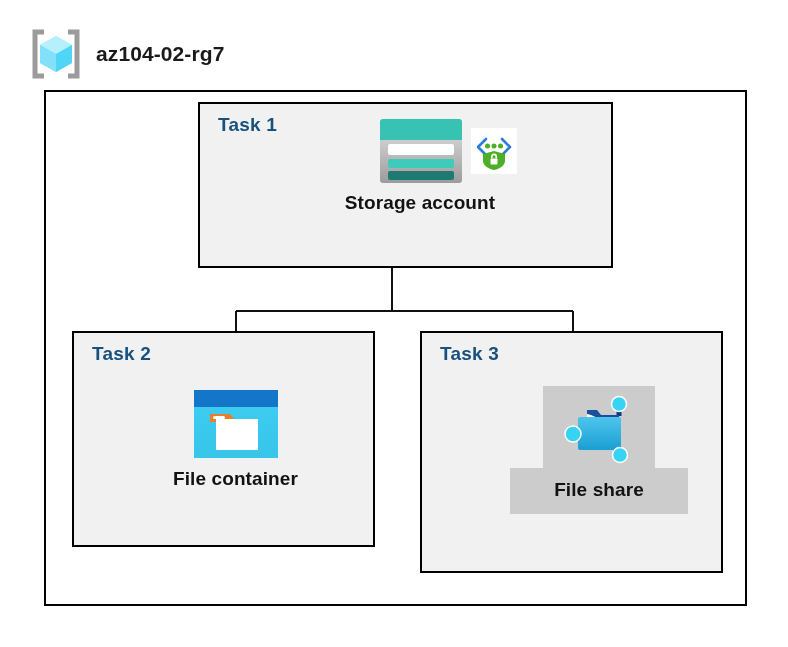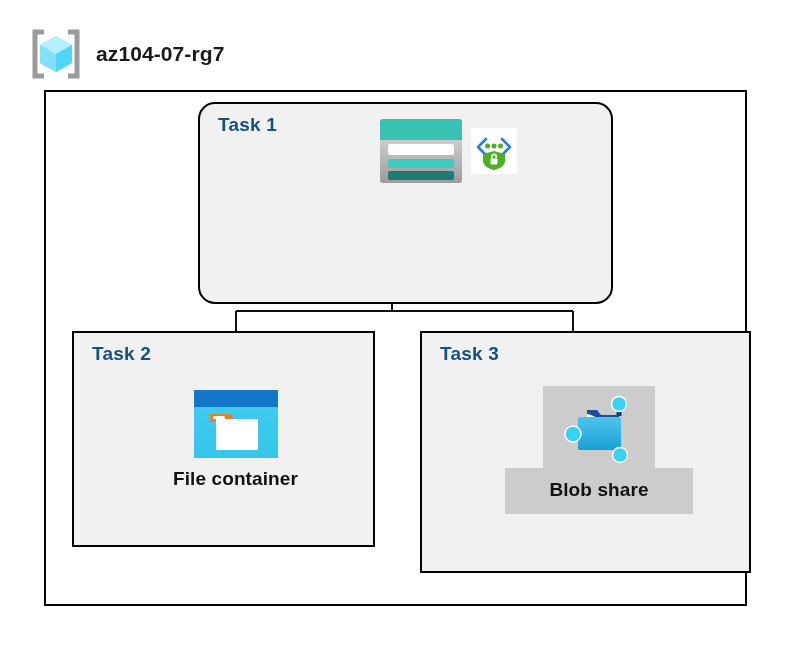--- a/index.html
+++ b/index.html
@@ -50,23 +50,23 @@
     box-sizing: border-box;
   }
 
   
   .task-box {
     position: absolute;
     background: #f1f1f1;
     border: 2px solid #000000;
     box-sizing: border-box;
   }
-  .task-1 { left: 198px; top: 102px; width: 415px; height: 202px; border-radius: 17px; }
+  .task-1 { left: 198px; top: 102px; width: 415px; height: 166px; }
   .task-2 { left: 72px;  top: 331px; width: 303px; height: 216px; }
-  .task-3 { left: 420px; top: 331px; width: 331px; height: 242px; }
+  .task-3 { left: 420px; top: 331px; width: 303px; height: 242px; }
 
   .task-label {
     position: absolute;
     left: 18px;
     top: 10px;
     font-size: 19px;
     font-weight: bold;
     color: #17517e;
     letter-spacing: 0.2px;
     white-space: nowrap;
@@ -149,21 +149,21 @@
   <span class="rg-icon-wrap">
     <svg class="rg-icon" viewBox="0 0 52 52" xmlns="http://www.w3.org/2000/svg">
       <path d="M14 4 L5 4 L5 48 L14 48" fill="none" stroke="#9b9b9b" stroke-width="5"></path>
       <path d="M38 4 L47 4 L47 48 L38 48" fill="none" stroke="#9b9b9b" stroke-width="5"></path>
       <polygon points="26,8 42,17 42,35 26,44 10,35 10,17" fill="#8fe4fa"></polygon>
       <polygon points="26,8 42,17 26,26 10,17" fill="#b6f0fd"></polygon>
       <polygon points="26,26 42,17 42,35 26,44" fill="#4fd6f7"></polygon>
       <polygon points="26,26 10,17 10,35 26,44" fill="#82e0fa"></polygon>
     </svg>
   </span>
-  <span class="rg-title">az104-07-rg7</span>
+  <span class="rg-title">az104-02-rg7</span>
 </div>
 
 <div class="rg-box"></div>
 
 <svg class="connectors" xmlns="http://www.w3.org/2000/svg">
   <line x1="392" y1="265" x2="392" y2="311" stroke="#111111" stroke-width="2"></line>
   <line x1="236" y1="311" x2="573" y2="311" stroke="#111111" stroke-width="2"></line>
   <line x1="236" y1="311" x2="236" y2="388" stroke="#111111" stroke-width="2"></line>
   <line x1="573" y1="311" x2="573" y2="390" stroke="#111111" stroke-width="2"></line>
 </svg>
@@ -197,20 +197,21 @@
         <path d="M31 11 L39 19 L31 27" fill="none" stroke="#2b7cd3" stroke-width="2.6" stroke-linecap="round" stroke-linejoin="round"></path>
         <circle cx="16.5" cy="18" r="2.5" fill="#4caf25"></circle>
         <circle cx="23" cy="18" r="2.5" fill="#4caf25"></circle>
         <circle cx="29.5" cy="18" r="2.5" fill="#4caf25"></circle>
         <path d="M23 23 L34 26 L34 33 C34 37.5 28.8 40.6 23 42 C17.2 40.6 12 37.5 12 33 L12 26 Z" fill="#4caf25"></path>
         <rect x="19.5" y="30.5" width="7" height="6" rx="1" fill="#ffffff"></rect>
         <path d="M20.8 30.5 L20.8 28.6 A2.2 2.2 0 0 1 25.2 28.6 L25.2 30.5" fill="none" stroke="#ffffff" stroke-width="1.6"></path>
       </svg>
     </span>
   </div>
+  <div class="node-caption">Storage account</div>
 </div>
 
 <div class="task-box task-2">
   <span class="task-label">Task 2</span>
 </div>
 
 <div class="node node-blob">
   <div class="node-icons">
     <span>
       <svg class="icon-blob" viewBox="0 0 88 72" xmlns="http://www.w3.org/2000/svg">
@@ -250,14 +251,14 @@
         <path d="M52 54 L58 62" stroke="#123a78" stroke-width="5" fill="none"></path>
         <path d="M26 18 L36 18 L40 23 L58 23 L58 26 L26 26 Z" fill="#1a4f9c"></path>
         <path d="M26 22 C30 22 34 26 40 26 L58 26 L58 30 L26 30 Z" fill="#ffffff"></path>
         <rect x="17" y="25" width="43" height="33" rx="2" fill="url(#fsFolder)"></rect>
         <circle cx="58" cy="12" r="7.5" fill="#36d3f5" stroke="#ffffff" stroke-width="1.5"></circle>
         <circle cx="12" cy="42" r="8" fill="#36d3f5" stroke="#ffffff" stroke-width="1.5"></circle>
         <circle cx="59" cy="63" r="7.5" fill="#36d3f5" stroke="#ffffff" stroke-width="1.5"></circle>
       </svg>
     </span>
   </div>
-  <div class="node-caption">Blob share</div>
+  <div class="node-caption">File share</div>
 </div>
 
 </body></html>

